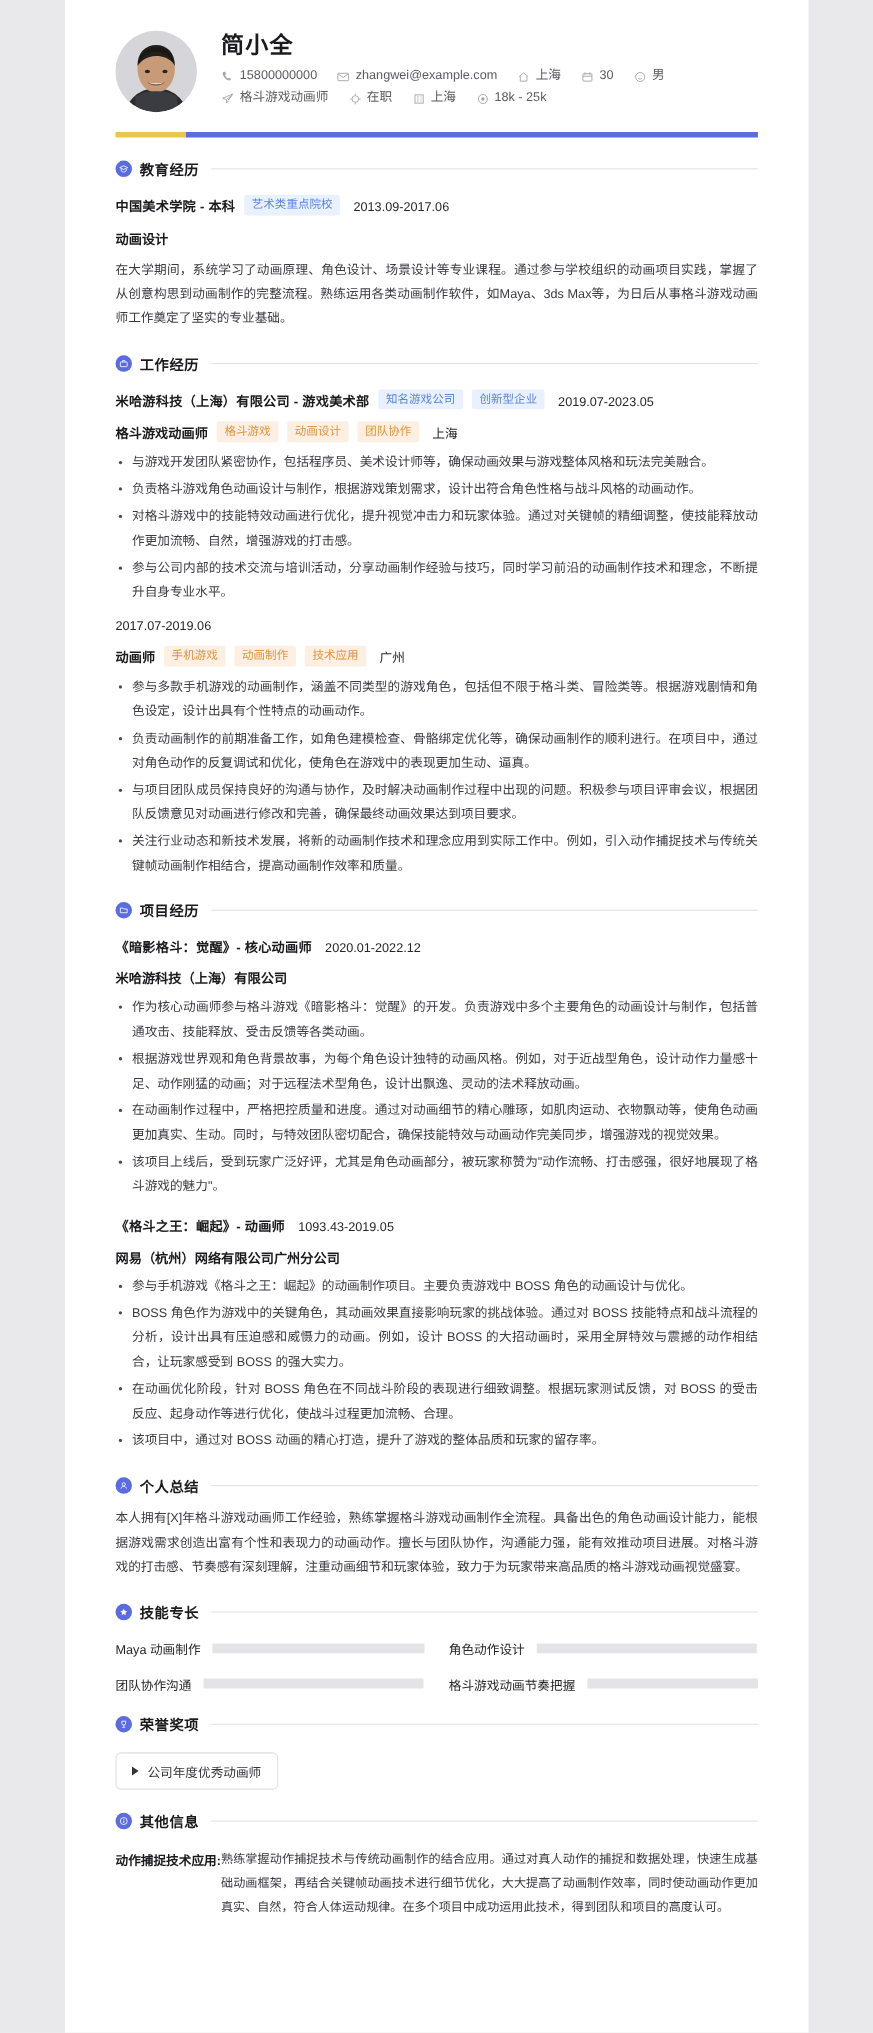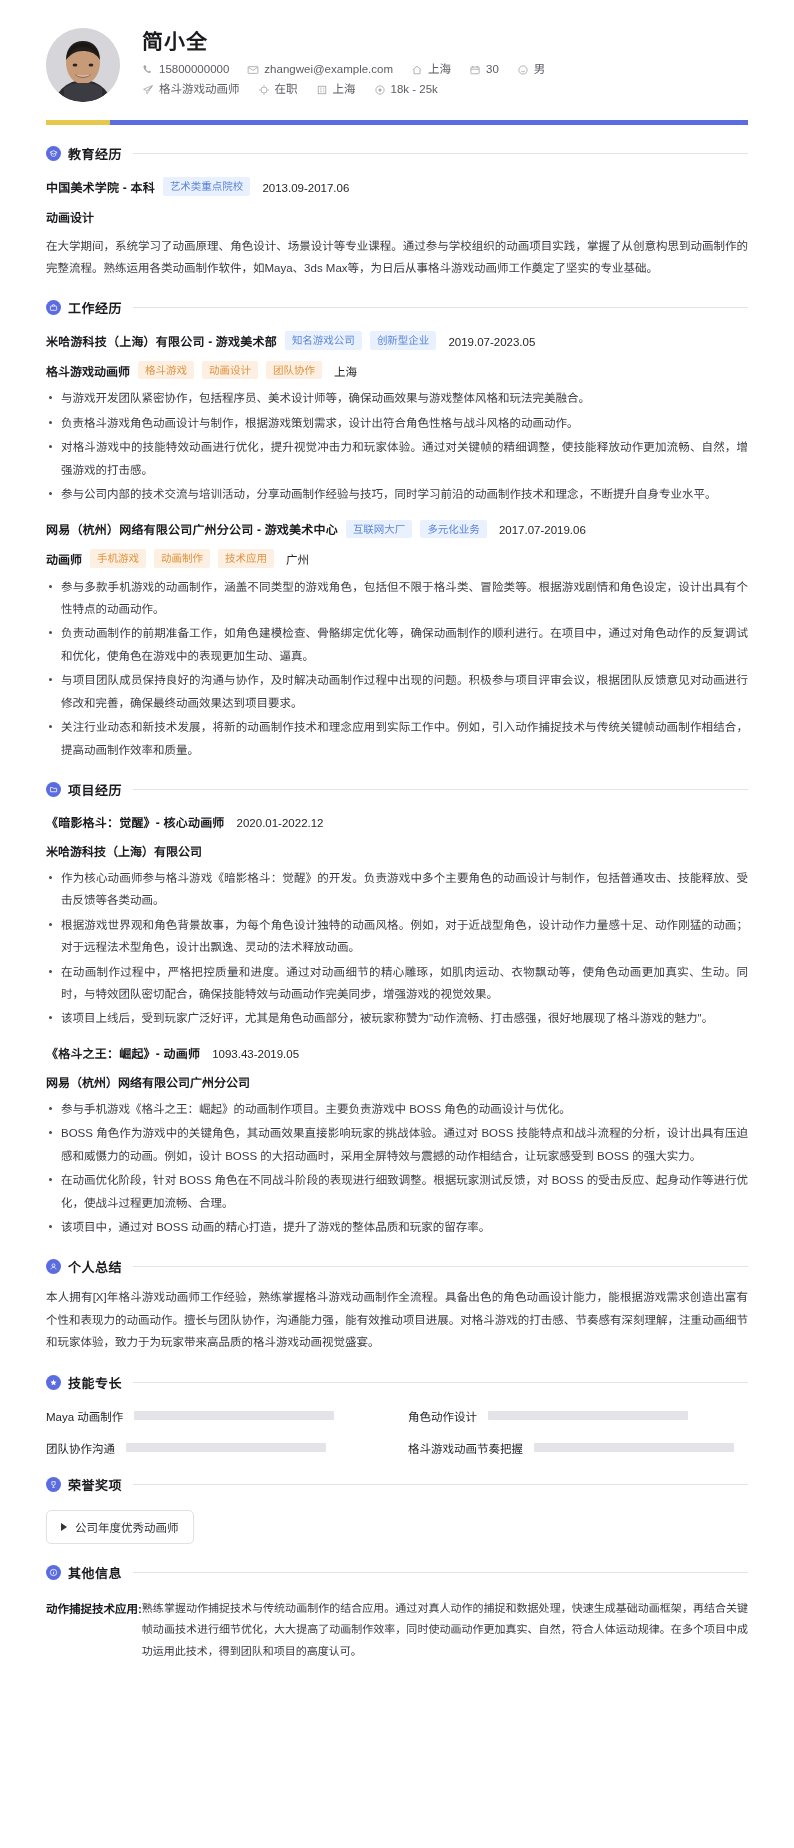--- a/index.html
+++ b/index.html
@@ -2,21 +2,21 @@
 <html lang="zh-CN"><head>
 <meta charset="utf-8">
 <style>
   * { box-sizing: border-box; }
   html, body {
     margin: 0; padding: 0;
     background: #e9e9ec;
     font-family: "Liberation Sans", "DejaVu Sans", sans-serif;
   }
   .page {
-    width: 794px;
+    width: 676px;
     min-height: 1848px;
     margin: 0 auto;
     background: #ffffff;
     padding: 18px 46px 22px 46px;
     position: relative;
   }
 
   
   .header { display: flex; align-items: flex-start; gap: 22px; padding: 10px 0 0 0; }
   .avatar {
@@ -313,25 +313,20 @@
       <ul class="bullets">
         <li>与游戏开发团队紧密协作，包括程序员、美术设计师等，确保动画效果与游戏整体风格和玩法完美融合。</li>
         <li>负责格斗游戏角色动画设计与制作，根据游戏策划需求，设计出符合角色性格与战斗风格的动画动作。</li>
         <li>对格斗游戏中的技能特效动画进行优化，提升视觉冲击力和玩家体验。通过对关键帧的精细调整，使技能释放动作更加流畅、自然，增强游戏的打击感。</li>
         <li>参与公司内部的技术交流与培训活动，分享动画制作经验与技巧，同时学习前沿的动画制作技术和理念，不断提升自身专业水平。</li>
       </ul>
     </div>
 
     <div class="entry">
       <div class="entry-row">
-        <div class="entry-left">
-          <span class="entry-title">网易（杭州）网络有限公司广州分公司 - 游戏美术中心</span>
-          <span class="tag tag-blue">互联网大厂</span>
-          <span class="tag tag-blue">多元化业务</span>
-        </div>
         <div class="entry-right">2017.07-2019.06</div>
       </div>
       <div class="entry-row entry-row2">
         <div class="entry-left">
           <span class="sub-title">动画师</span>
           <span class="tag tag-orange">手机游戏</span>
           <span class="tag tag-orange">动画制作</span>
           <span class="tag tag-orange">技术应用</span>
         </div>
         <div class="entry-right">广州</div>

